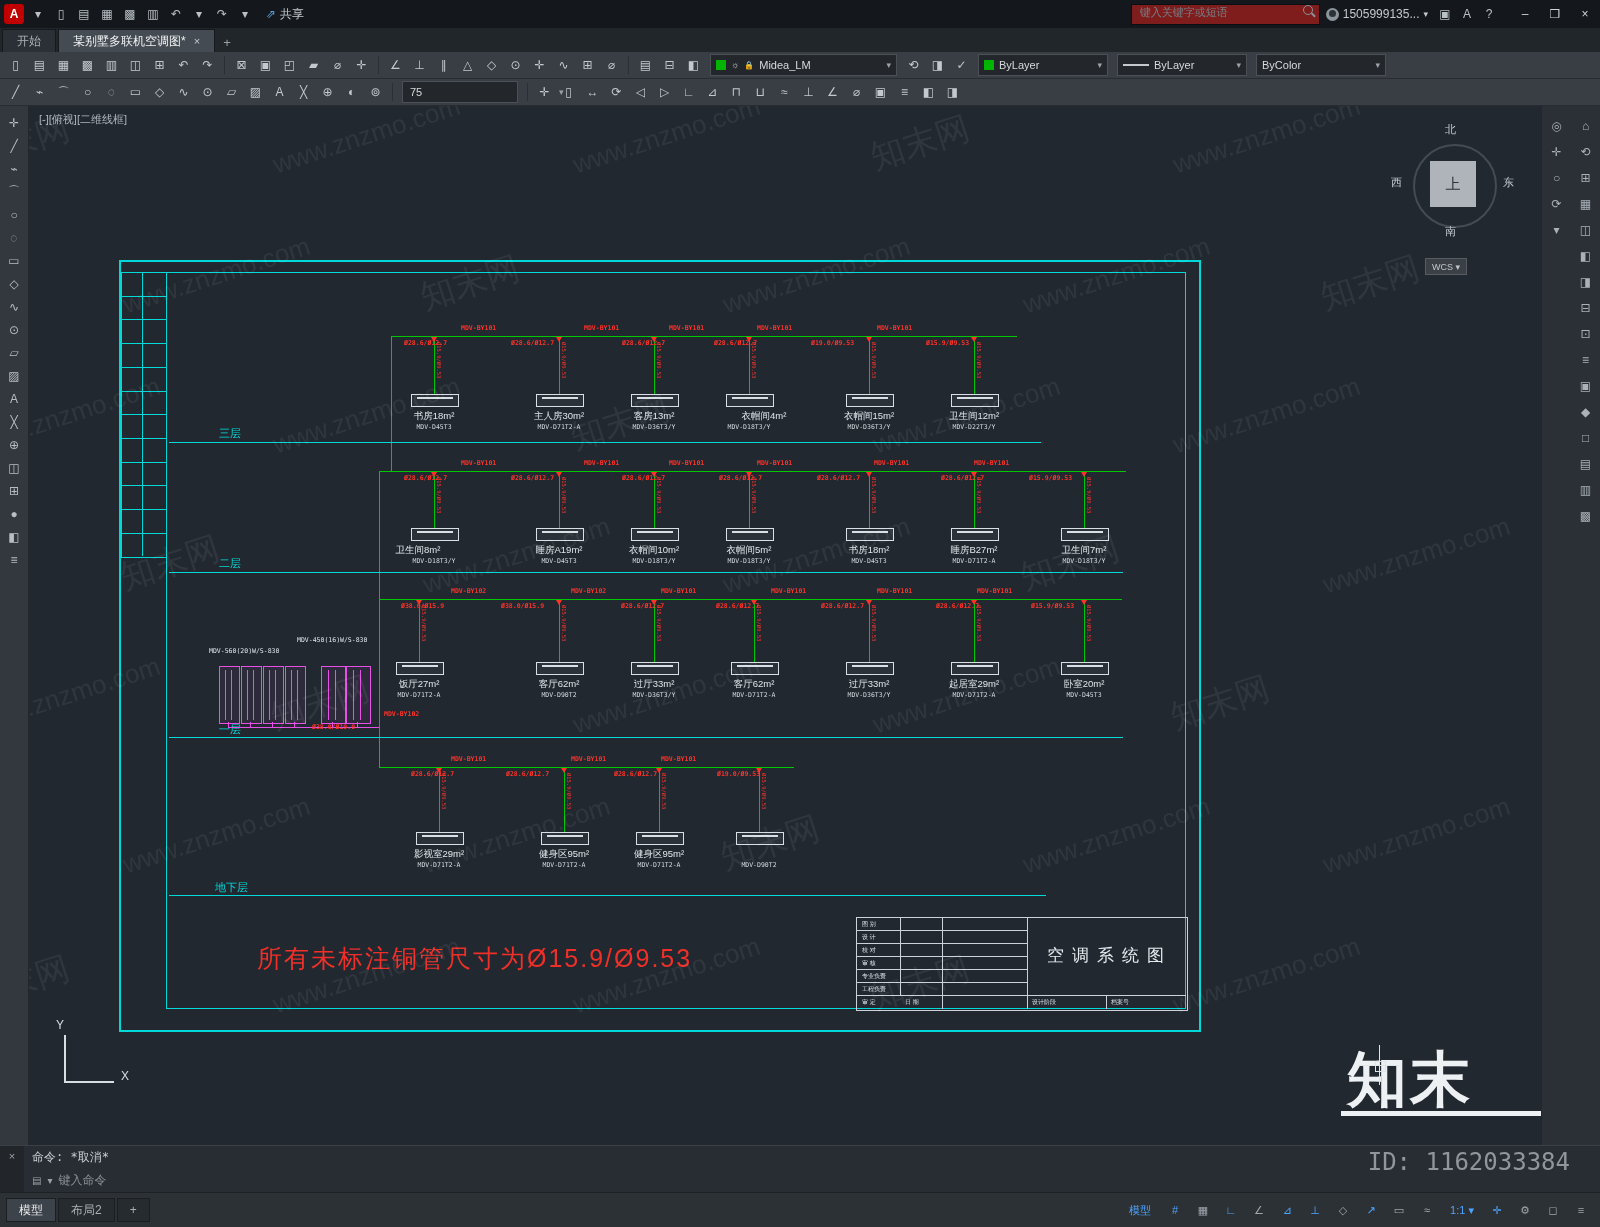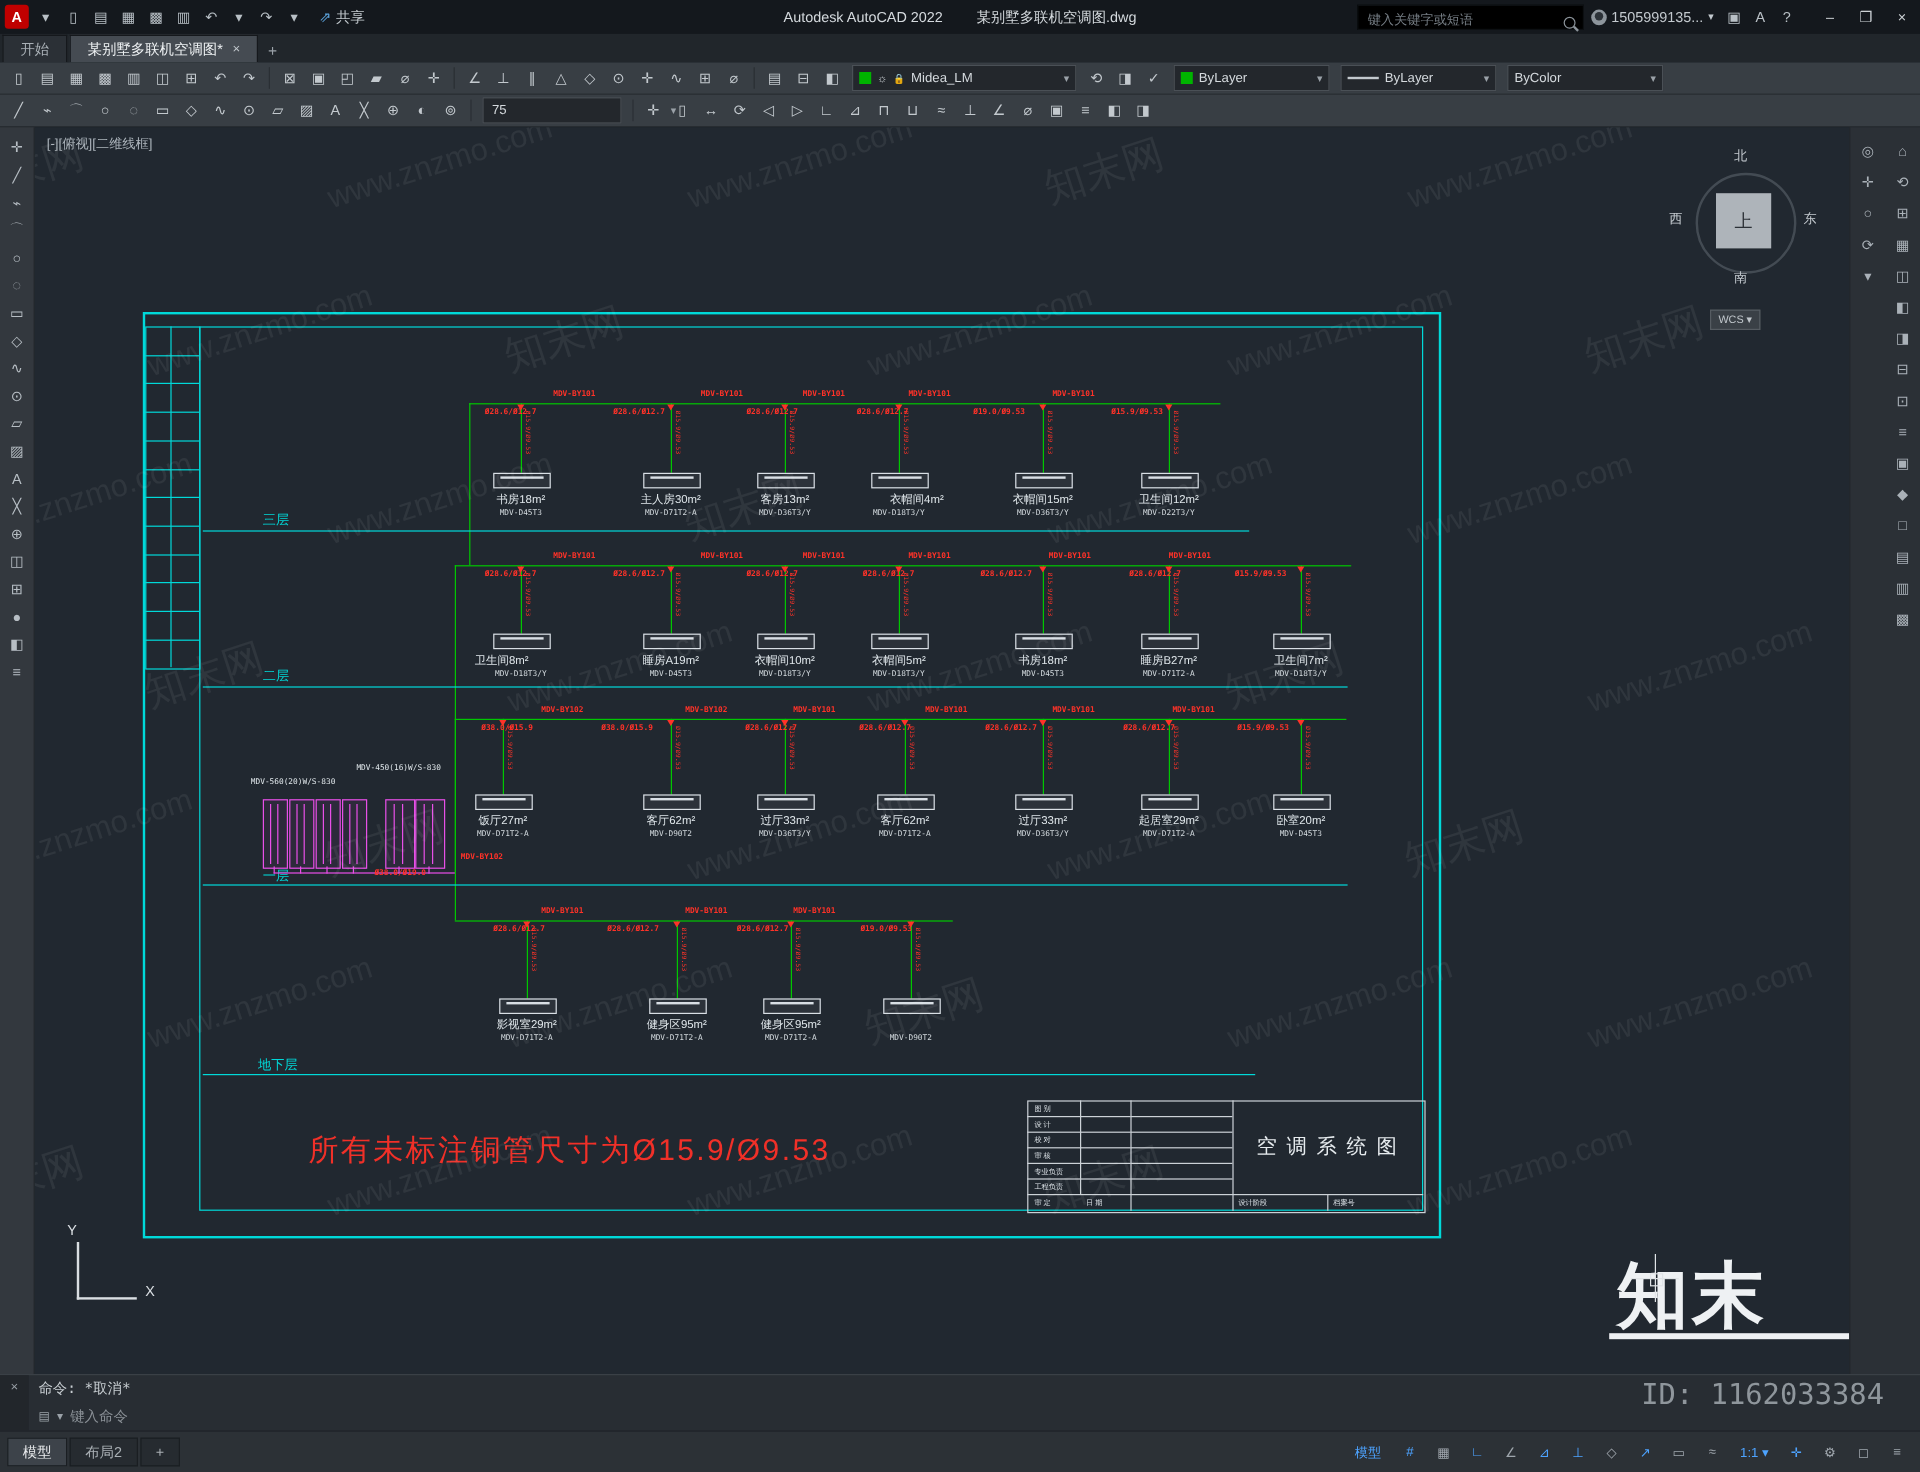--- a/index.html
+++ b/index.html
@@ -11,21 +11,21 @@
   
   .titlebar{height:28px;background:#14181d;display:flex;align-items:center;color:#c9ced3;font-size:12px;position:relative;flex:0 0 auto;}
   .qa-wrap{display:flex;align-items:center;padding-left:4px;gap:1px;z-index:2;}
   .qa{width:22px;height:22px;display:flex;align-items:center;justify-content:center;color:#b9c0c6;font-size:12px;cursor:default;}
   .qa.applogo{color:#fff;background:#c00000;border-radius:3px;width:20px;height:20px;font-weight:bold;margin-right:2px;}
   .share{display:flex;align-items:center;gap:4px;margin-left:10px;color:#c3c9ce;z-index:2;}
   .share .g{color:#5aa0d8;}
   .tb-title{position:absolute;left:0;right:0;text-align:center;color:#d4d9dd;font-size:12px;pointer-events:none;}
   .tb-title .doc{margin-left:28px;}
   .tb-right{margin-left:auto;display:flex;align-items:center;gap:6px;z-index:2;padding-right:0;}
-  .searchbox{width:175px;height:19px;background:#000000;border:1px solid #0c0f12;display:flex;align-items:flex-end;padding:0 6px;gap:6px;color:#7d858c;font-size:11px;}
+  .searchbox{width:175px;height:19px;background:#7f1d1d;border:1px solid #0c0f12;display:flex;align-items:flex-start;padding:0 6px;gap:6px;color:#7d858c;font-size:11px;}
   .searchbox input{flex:1;background:transparent;border:none;outline:none;color:#aab1b7;font-size:11px;font-family:inherit;}
   .searchbox input::placeholder{color:#767e85;}
   .lens{width:8px;height:8px;border:1.5px solid #8b939a;border-radius:50%;position:relative;flex:0 0 auto;}
   .lens::after{content:"";position:absolute;width:5px;height:1.5px;background:#8b939a;transform:rotate(45deg);left:7px;top:8px;}
   .user{display:flex;align-items:center;gap:4px;color:#c3c9ce;}
   .avatar{width:13px;height:13px;border-radius:50%;background:#8d959c;position:relative;overflow:hidden;}
   .avatar::after{content:"";position:absolute;left:3px;top:2px;width:7px;height:7px;border-radius:50%;background:#2c3238;}
   .tb-ico{width:22px;text-align:center;color:#b9c0c6;font-size:12px;}
   .winbtns{display:flex;margin-left:4px;}
   .winbtn{width:30px;height:28px;display:flex;align-items:center;justify-content:center;color:#cdd2d6;font-size:12px;}
@@ -128,21 +128,20 @@
         <div class="qa">▥</div>
         <div class="qa">↶</div>
         <div class="qa">▾</div>
         <div class="qa">↷</div>
         <div class="qa">▾</div>
       </div>
     <div class="share">
         <span class="g">⇗</span>
         <span>共享</span>
       </div>
-    <div class="tb-title"><span>Autodesk AutoCAD 2022</span><span class="doc">某别墅多联机空调图.dwg</span></div>
     <div class="tb-right">
       <div class="searchbox">
         <input placeholder="键入关键字或短语" style="">
         <span class="lens"></span>
       </div>
       <div class="user">
         <span class="avatar"></span>
         <span>1505999135...</span>
           <span style="font-size:9px;">▾</span>
       </div>

